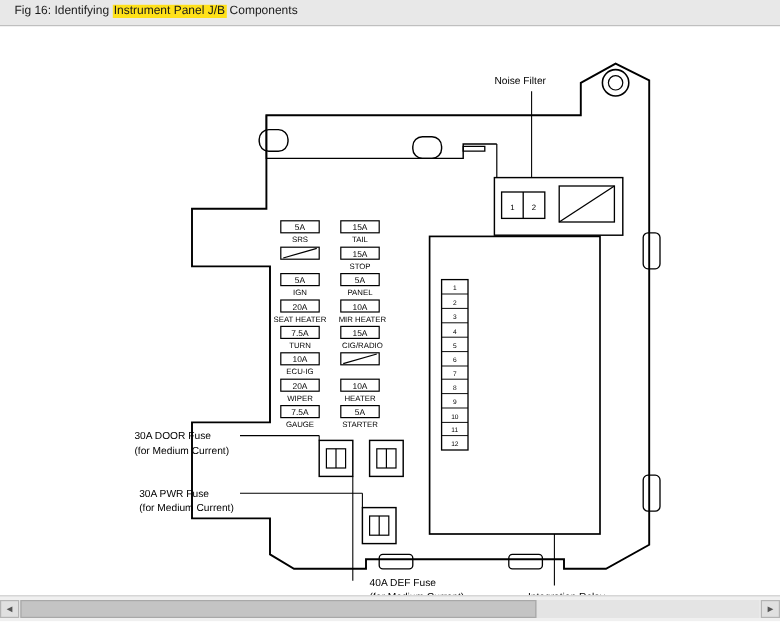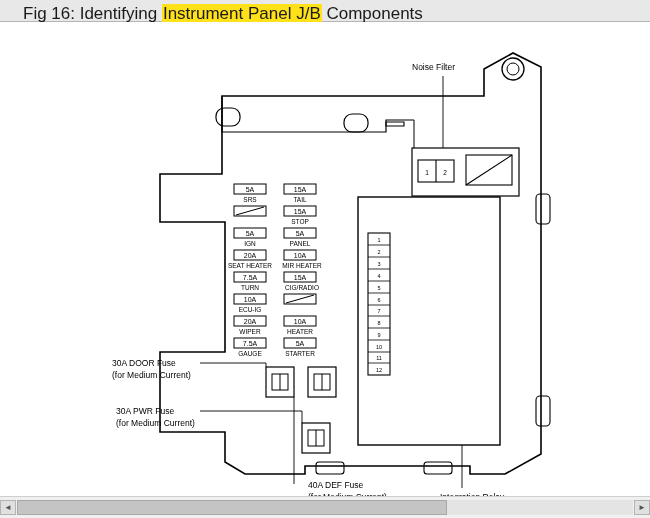--- a/index.html
+++ b/index.html
@@ -23,23 +23,23 @@
     left: 0;
     top: 0;
     width: 650px;
     height: 22px;
     background: #e8e8e8;
     border-bottom: 1px solid #b5b5b5;
     box-sizing: border-box;
   }
   #title-text {
     position: absolute;
-    left: 23px;
+    left: 12px;
     top: 4px;
-    font-size: 17px;
+    font-size: 10px;
     color: #1a1a1a;
     white-space: nowrap;
   }
   #title-text .hl {
     background: #ffe11a;
     padding: 0 1px;
   }
   
   #figure {
     position: absolute;

